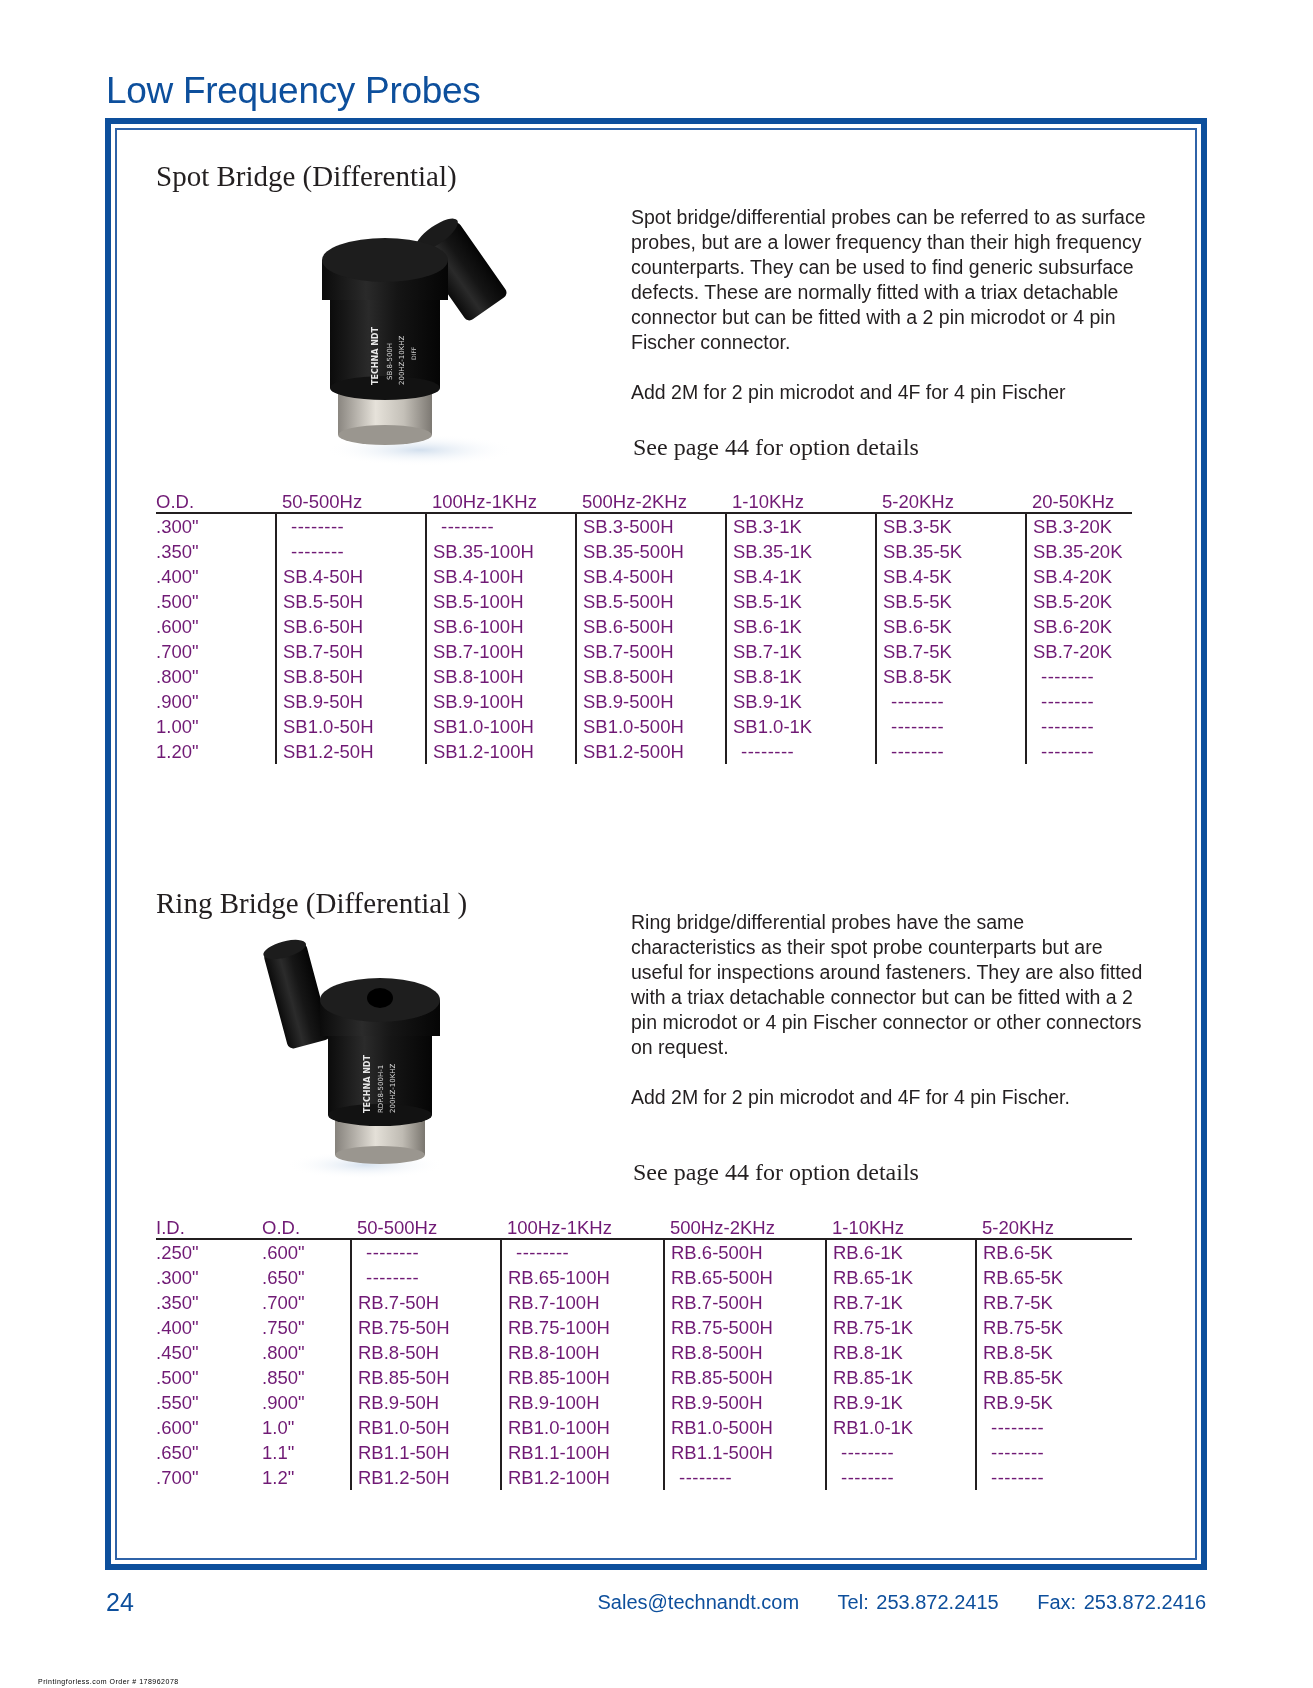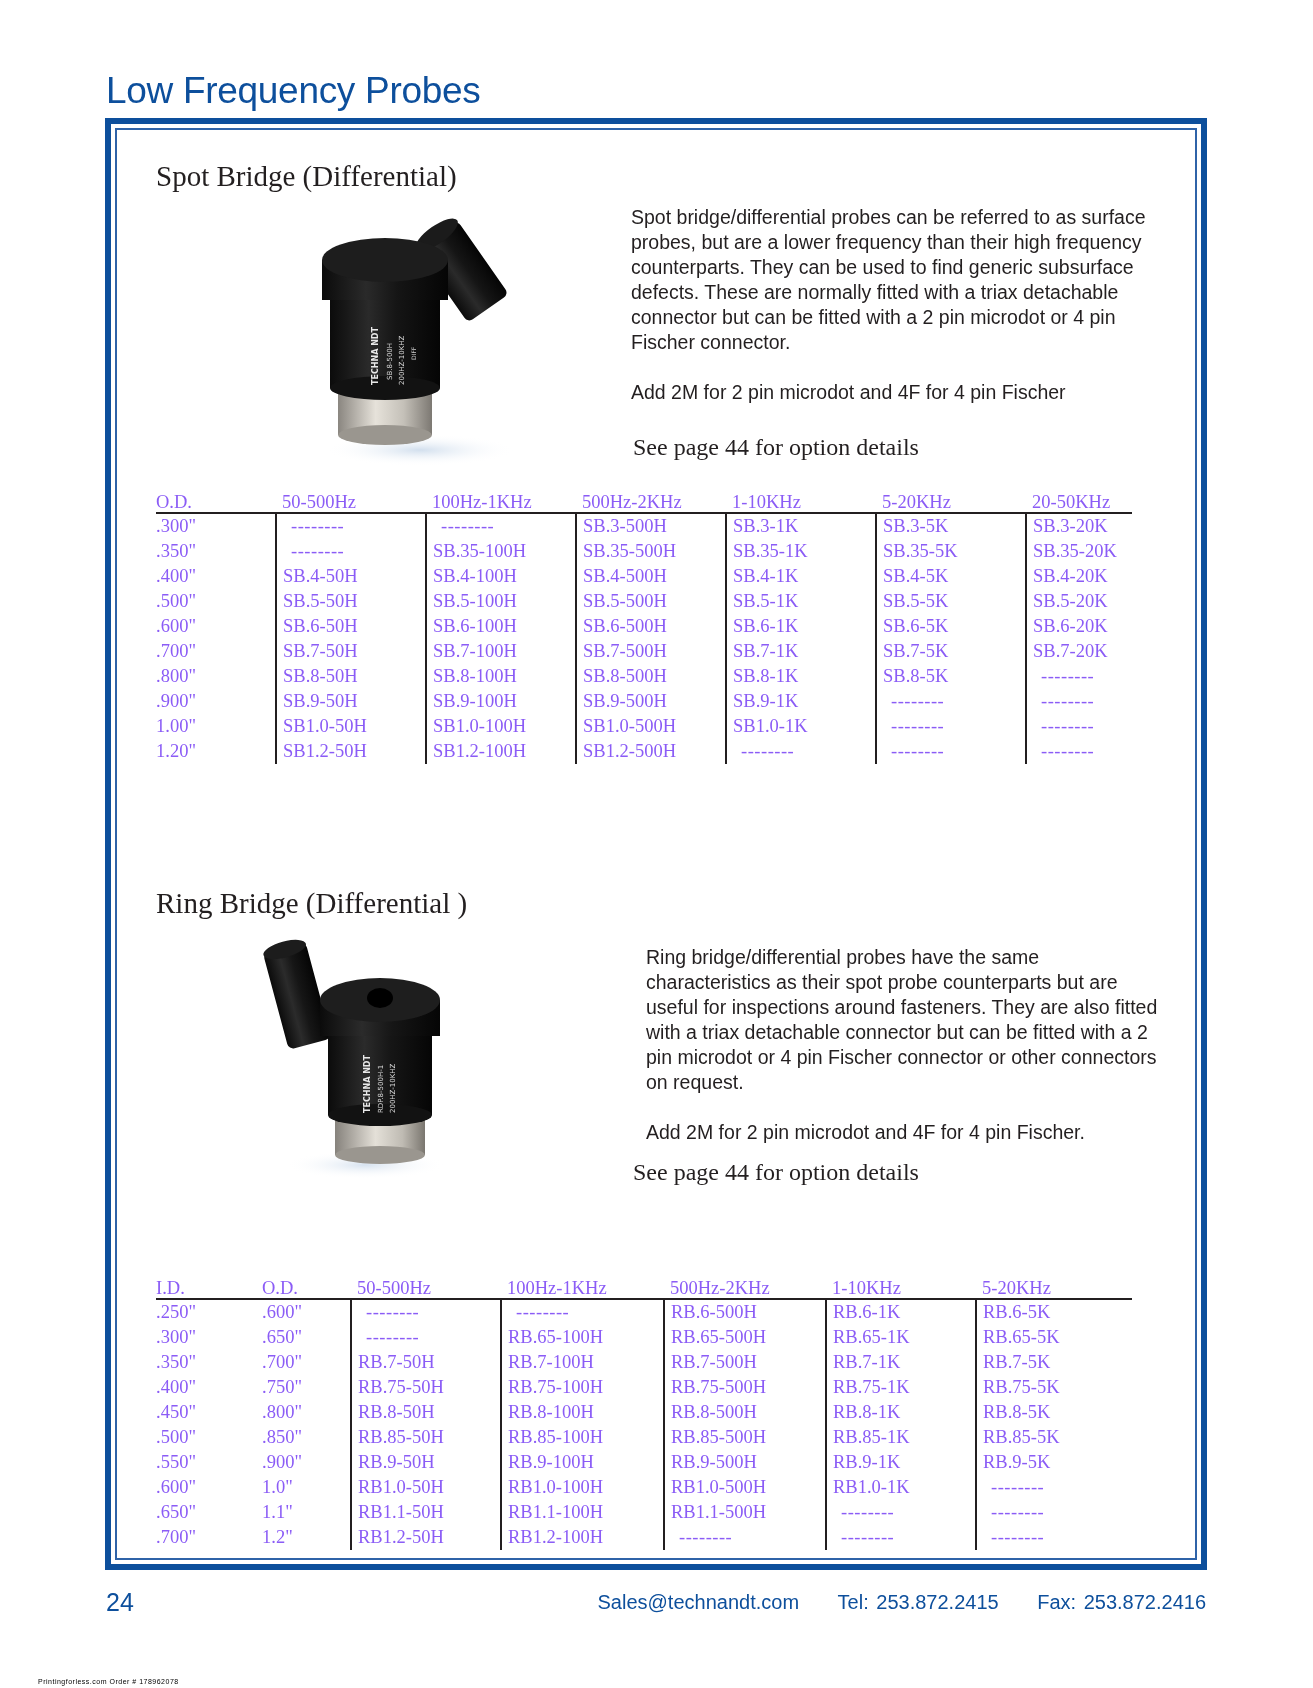--- a/index.html
+++ b/index.html
@@ -32,21 +32,21 @@
       font-family: Liberation Sans, sans-serif; font-size: 19.5px; line-height: 25px; color: #231f20;
     }
     .desc p { margin: 0; }
     .note {
       position: absolute; left: 633px;
       font-family: "Liberation Serif", serif; font-size: 24px; color: #231f20;
     }
     .probe-img { position: absolute; }
     table.spec {
       position: absolute; border-collapse: collapse;
-      font-family: Liberation Serif, serif; font-size: 18.5px; color: #8b5cf6;
+      font-family: Liberation Sans, sans-serif; font-size: 18.5px; color: #701a75;
     }
     table.spec th {
       font-weight: normal; text-align: left; padding: 0 0 0 6px; height: 22px;
       border-bottom: 2px solid #231f20; vertical-align: bottom; line-height: 20px;
     }
     table.spec td {
       padding: 0 0 0 6px; height: 25px; line-height: 25px; text-align: left; white-space: nowrap;
     }
     table.spec th:first-child, table.spec td:first-child { padding-left: 0; }
     table.spec td.sep { border-left: 2px solid #231f20; }
@@ -266,27 +266,27 @@
   <rect x="73" y="80" width="104" height="100" fill="url(#blk2)"></rect>
   <ellipse cx="125" cy="180" rx="52" ry="11" fill="#121212"></ellipse>
   <rect x="65" y="65" width="120" height="36" fill="url(#blk2)"></rect>
   <ellipse cx="125" cy="65" rx="60" ry="22" fill="#1e1e1e"></ellipse>
   <ellipse cx="125" cy="63" rx="13" ry="10" fill="#000"></ellipse>
   <text x="0" y="0" transform="translate(115 178) rotate(-90)" font-family="DejaVu Sans, sans-serif" font-size="8" font-weight="bold" fill="#e8e8e8">TECHNA NDT</text>
   <text x="0" y="0" transform="translate(128 178) rotate(-90)" font-family="DejaVu Sans, sans-serif" font-size="7" fill="#d8d8d8">RDP.8-500H-1</text>
   <text x="0" y="0" transform="translate(140 178) rotate(-90)" font-family="DejaVu Sans, sans-serif" font-size="7" fill="#d8d8d8">200HZ-10KHZ</text>
 </svg>
 
-<div class="desc" style="top:945px;margin-left:15px;">
+<div class="desc" style="top:910px;">
   <p>Ring bridge/differential probes have the same characteristics as their spot probe counterparts but are useful for inspections around fasteners. They are also fitted with a triax detachable connector but can be fitted with a 2 pin microdot or 4 pin Fischer connector or other connectors on request.</p>
   <p style="margin-top:25px;">Add 2M for 2 pin microdot and 4F for 4 pin Fischer.</p>
 </div>
 <div class="note" style="top:1159px;">See page 44 for option details</div>
 
-<table class="spec" id="ring-table" style="left:156px; top:1276px; width:976px;">
+<table class="spec" id="ring-table" style="left:156px; top:1216px; width:976px;">
   <colgroup>
     <col style="width:100px">
       <col style="width:95px">
       <col style="width:150px">
       <col style="width:163px">
       <col style="width:162px">
       <col style="width:150px">
       <col style="width:156px">
   </colgroup>
   <thead>

